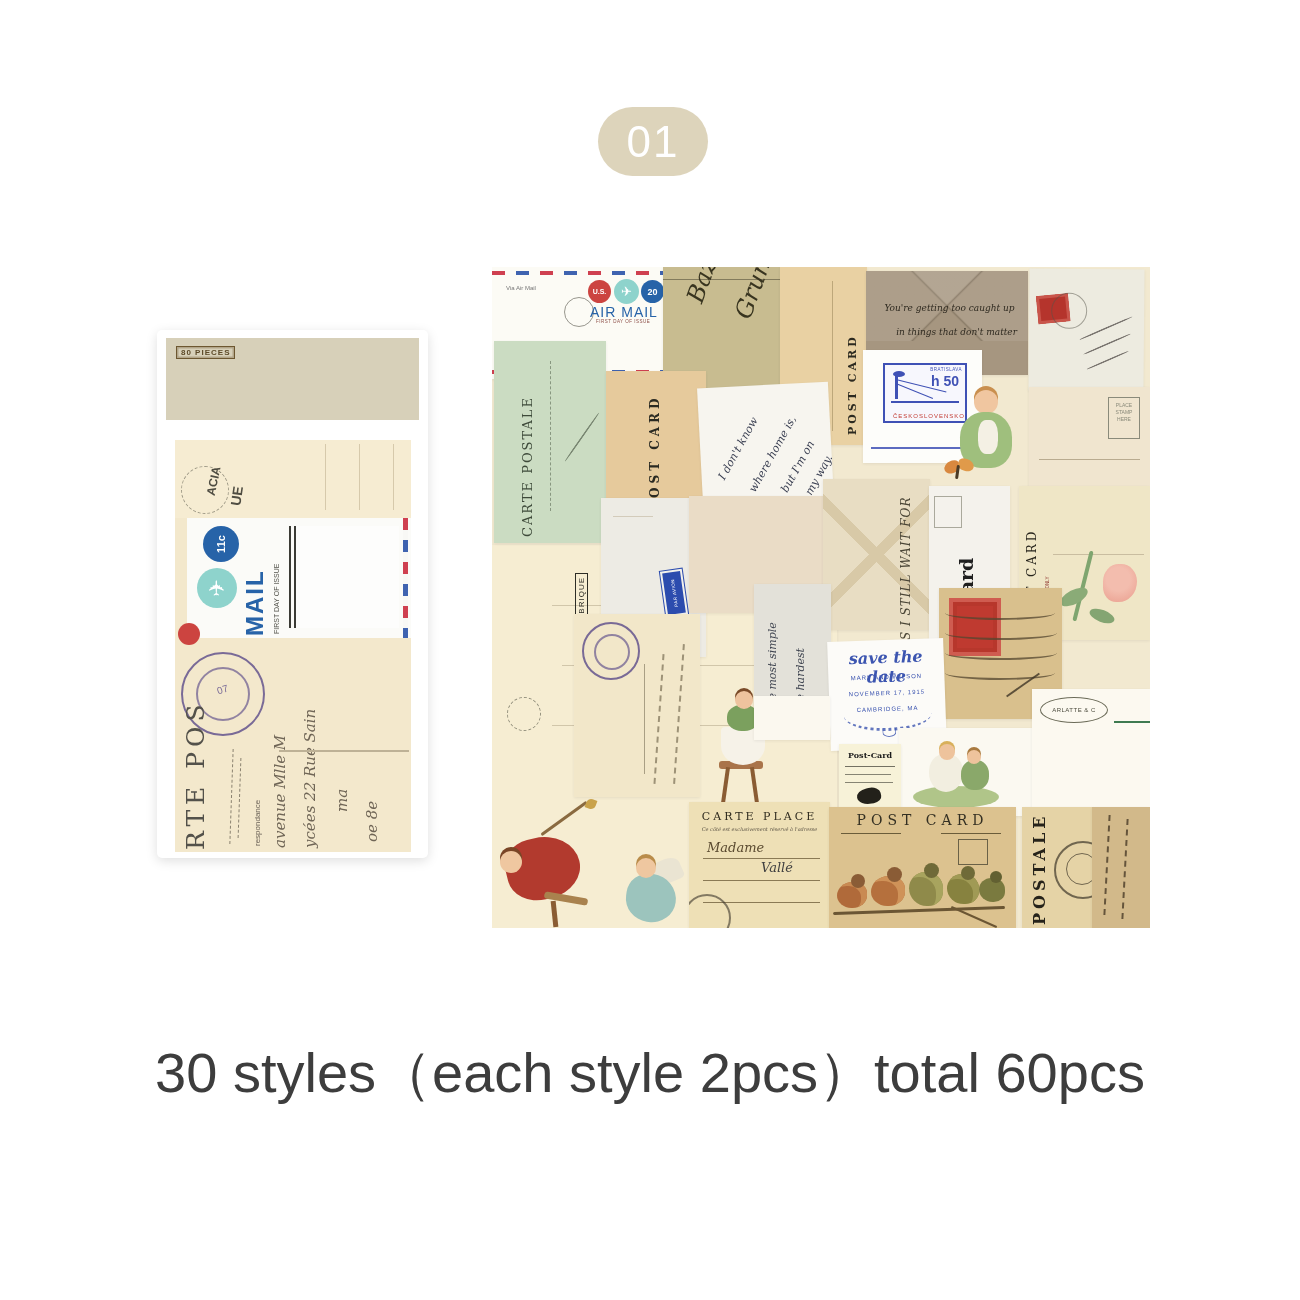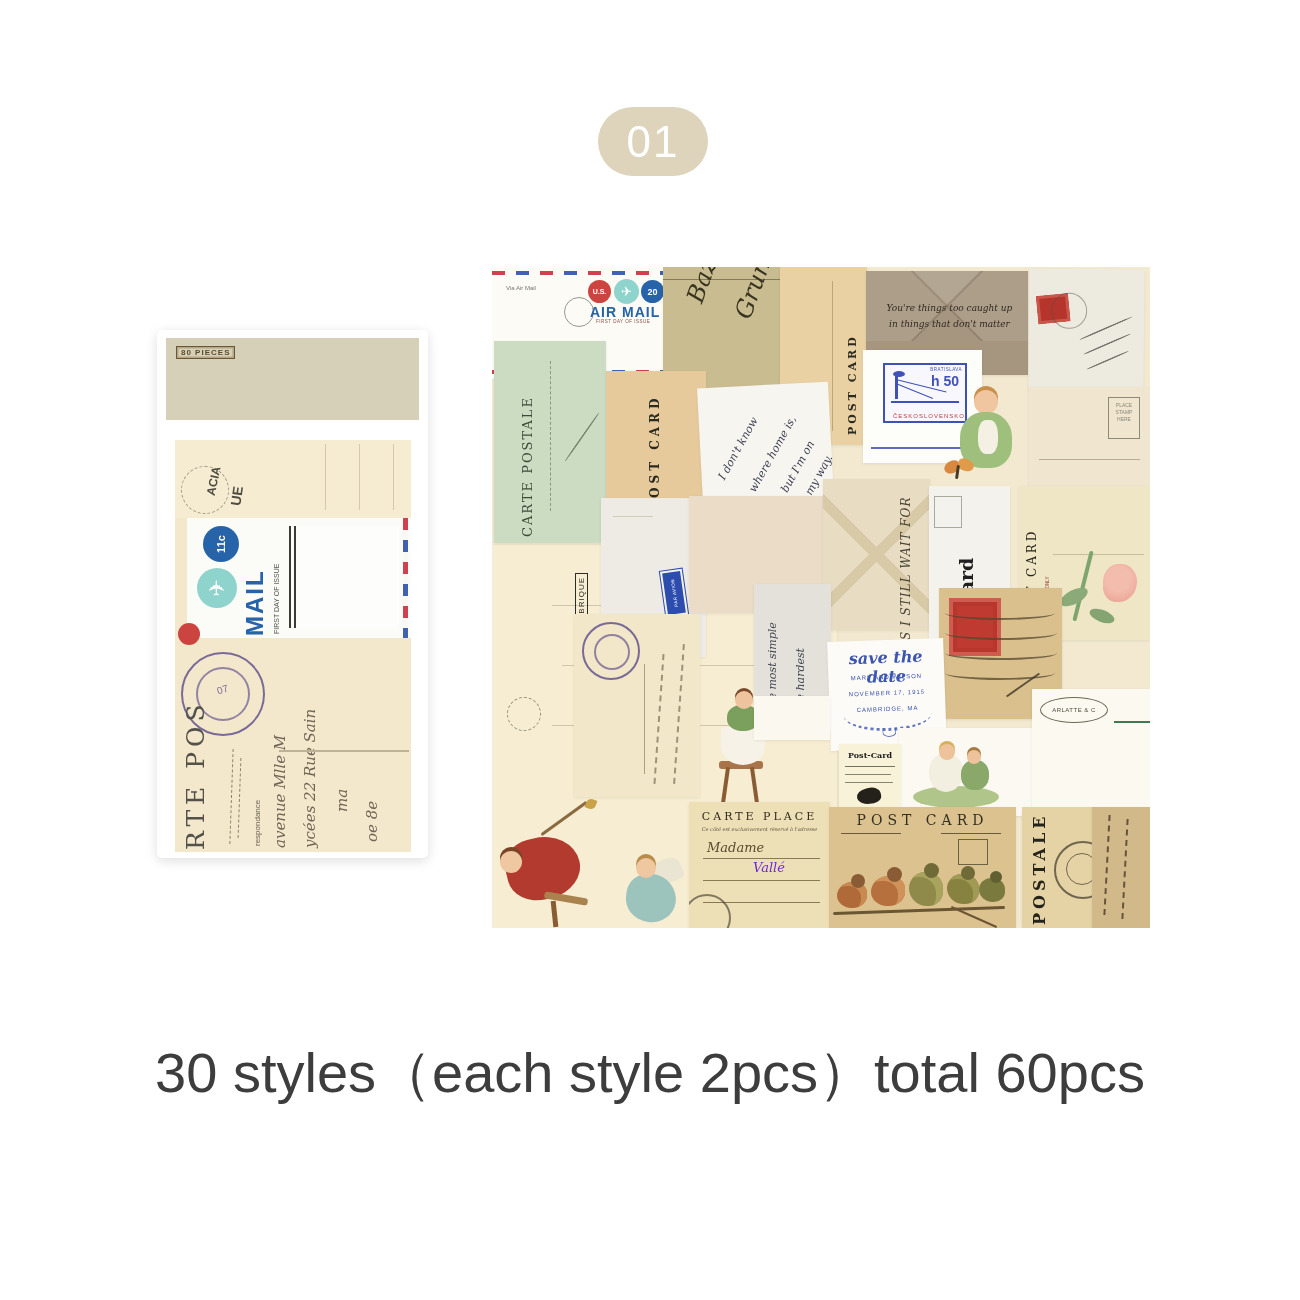--- a/index.html
+++ b/index.html
@@ -115,40 +115,40 @@
   </div>
 
   <div class="piece" style="left:0;top:0;width:173px;height:112px;background:#fcfbf5;">
     <div class="abs airdash" style="left:0;right:0;top:4px;"></div>
     <div class="abs airdash" style="left:0;right:0;bottom:5px;"></div>
     <div class="abs" style="left:14px;top:18px;font-size:6px;color:#777;text-align:center;line-height:7px;">Via Air Mail</div>
     <div class="abs circle" style="left:72px;top:30px;width:28px;height:28px;border:1.5px solid #55544a;opacity:.6;"></div>
     <div class="abs circle center" style="left:96px;top:13px;width:23px;height:23px;background:#cc4440;color:#fff;font-size:7px;font-weight:bold;">U.S.</div>
     <div class="abs circle center" style="left:122px;top:12px;width:25px;height:25px;background:#8ed3cc;color:#fff;font-size:13px;">✈</div>
     <div class="abs circle center" style="left:149px;top:13px;width:23px;height:23px;background:#2763a8;color:#fff;font-size:9px;font-weight:bold;">20</div>
-    <div class="abs" style="left:98px;top:37px;font-size:14px;font-weight:bold;color:#2763a8;letter-spacing:1px;">AIR MAIL</div>
+    <div class="abs" style="left:98px;top:37px;font-size:14px;font-weight:normal;color:#2763a8;letter-spacing:1px;">AIR MAIL</div>
     <div class="abs" style="left:104px;top:52px;font-size:4.5px;color:#8a4a44;letter-spacing:.5px;">FIRST DAY OF ISSUE</div>
     <div class="abs serif" style="left:4px;top:55px;font-size:34px;color:#55544a;opacity:.35;"></div>
   </div>
 
   <div class="piece" style="left:171px;top:0;width:119px;height:124px;background:#c8bc90;">
     <div class="abs hline" style="left:0;width:119px;top:12px;background:#55503a;opacity:.6;"></div>
     <span class="abs ib script" style="left:18px;top:30px;font-size:24px;color:#38341f;transform:rotate(-70deg);transform-origin:left top;">Bazal</span>
     <span class="abs ib script" style="left:66px;top:46px;font-size:24px;color:#38341f;transform:rotate(-70deg);transform-origin:left top;">Grund</span>
   </div>
 
   <div class="piece" style="left:288px;top:0;width:87px;height:178px;background:#e9d1a3;">
     <div class="abs vup serif" style="right:8px;top:18px;height:150px;font-size:11px;font-weight:bold;letter-spacing:3px;color:#2c2a20;">POST CARD</div>
     <div class="abs" style="right:34px;top:14px;width:1px;height:150px;background:#a08a5f;opacity:.6;"></div>
   </div>
 
   <div class="piece" style="left:374px;top:4px;width:162px;height:104px;background:#a69680;">
     <div class="abs" style="left:0;top:0;width:162px;height:70px;background:linear-gradient(135deg,rgba(255,255,255,.08) 49%,rgba(70,60,45,.25) 50%,rgba(0,0,0,0) 51%),linear-gradient(-135deg,rgba(255,255,255,.08) 49%,rgba(70,60,45,.25) 50%,rgba(0,0,0,0) 51%);"></div>
-    <div class="abs script" style="left:16px;top:32px;width:135px;font-size:9px;color:#2f2a20;text-align:center;">You're things too caught up</div>
-    <div class="abs script" style="left:16px;top:48px;width:135px;font-size:9px;color:#2f2a20;text-align:center;">in things that don't matter</div>
+    <div class="abs script" style="left:16px;top:32px;width:135px;font-size:9px;color:#2f2a20;text-align:center;">You're getting too caught up</div>
+    <div class="abs script" style="left:16px;top:56px;width:135px;font-size:9px;color:#2f2a20;text-align:right;">in things that don't matter</div>
   </div>
 
   <div class="piece" style="left:537px;top:2px;width:115px;height:122px;background:#edebe0;transform:rotate(.5deg);">
     <div class="abs" style="left:8px;top:26px;width:32px;height:28px;background:#b5342c;box-shadow:inset 0 0 0 3px #c9554b;transform:rotate(-6deg);"></div>
     <div class="abs circle" style="left:22px;top:24px;width:34px;height:34px;border:1.5px solid #55544a;opacity:.5;"></div>
     <div class="abs" style="left:48px;top:58px;width:58px;height:0;border-top:2px solid #4a4441;transform:rotate(-24deg);border-radius:50%;opacity:.7;"></div>
     <div class="abs" style="left:52px;top:74px;width:52px;height:0;border-top:2px solid #4a4441;transform:rotate(-24deg);border-radius:50%;opacity:.7;"></div>
     <div class="abs" style="left:56px;top:90px;width:46px;height:0;border-top:2px solid #4a4441;transform:rotate(-24deg);border-radius:50%;opacity:.7;"></div>
   </div>
 
@@ -301,21 +301,21 @@
     <div class="abs" style="left:54px;top:70px;width:4px;height:44px;background:#8a5c33;transform:rotate(-8deg);"></div>
     <div class="abs" style="left:22px;top:30px;width:44px;height:38px;background:#f6f2e8;border-radius:10% 10% 50% 50%;"></div>
     <div class="abs" style="left:28px;top:8px;width:32px;height:26px;background:#7ba05e;border-radius:45%;"></div>
     <div class="abs circle" style="left:36px;top:-6px;width:18px;height:18px;background:#eec39e;box-shadow:0 -3px 0 #7a4a28;"></div>
   </div>
 
   <div class="piece" style="left:197px;top:535px;width:141px;height:126px;background:#eee0b6;overflow:hidden;">
     <div class="abs serif" style="left:0;top:8px;width:141px;text-align:center;font-size:11px;letter-spacing:3px;color:#2e2a1e;">CARTE PLACE</div>
     <div class="abs script" style="left:0;top:24px;width:141px;text-align:center;font-size:5px;color:#5a5244;">Ce côté est exclusivement réservé à l'adresse</div>
     <span class="abs script" style="left:18px;top:38px;font-size:13px;color:#5a4a30;">Madame</span>
-    <span class="abs script" style="left:64px;top:58px;font-size:13px;color:#6d28d9;">Vallé</span>
+    <span class="abs script" style="left:72px;top:58px;font-size:13px;color:#404040;">Vallé</span>
     <div class="abs hline" style="left:14px;right:10px;top:56px;background:#8a7a55;"></div>
     <div class="abs hline" style="left:14px;right:10px;top:78px;background:#8a7a55;"></div>
     <div class="abs hline" style="left:14px;right:10px;top:100px;background:#8a7a55;"></div>
     <div class="abs circle" style="left:-6px;bottom:-14px;width:44px;height:44px;border:2px solid #3a332a;opacity:.6;"></div>
   </div>
 
   <div class="piece" style="left:337px;top:540px;width:187px;height:121px;background:#dcc28f;">
     <div class="abs serif" style="left:0;top:5px;width:187px;text-align:center;font-size:14px;letter-spacing:5px;color:#332f22;">POST CARD</div>
     <div class="abs hline" style="left:12px;top:26px;width:60px;background:#6a5c3a;"></div>
     <div class="abs hline" style="left:112px;top:26px;width:60px;background:#6a5c3a;"></div>

